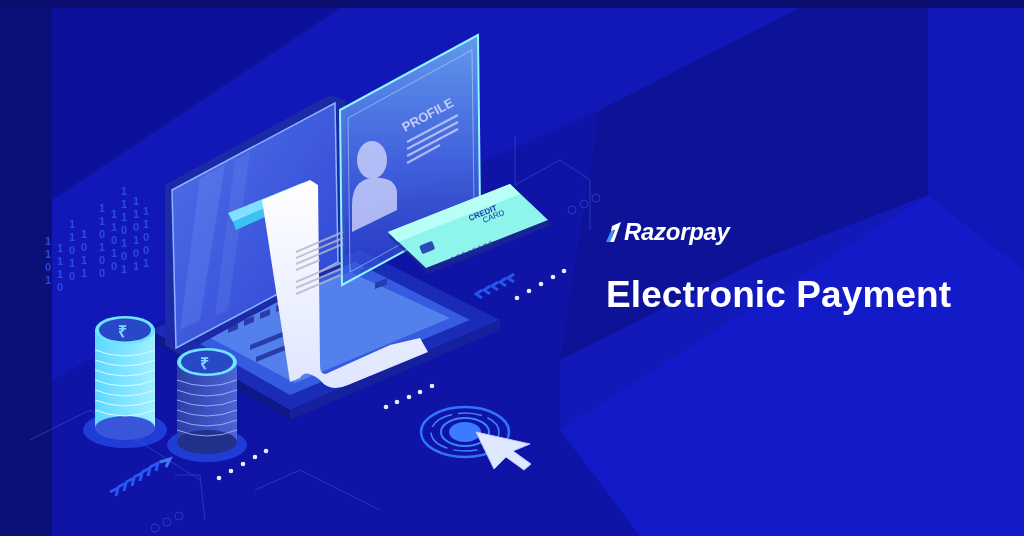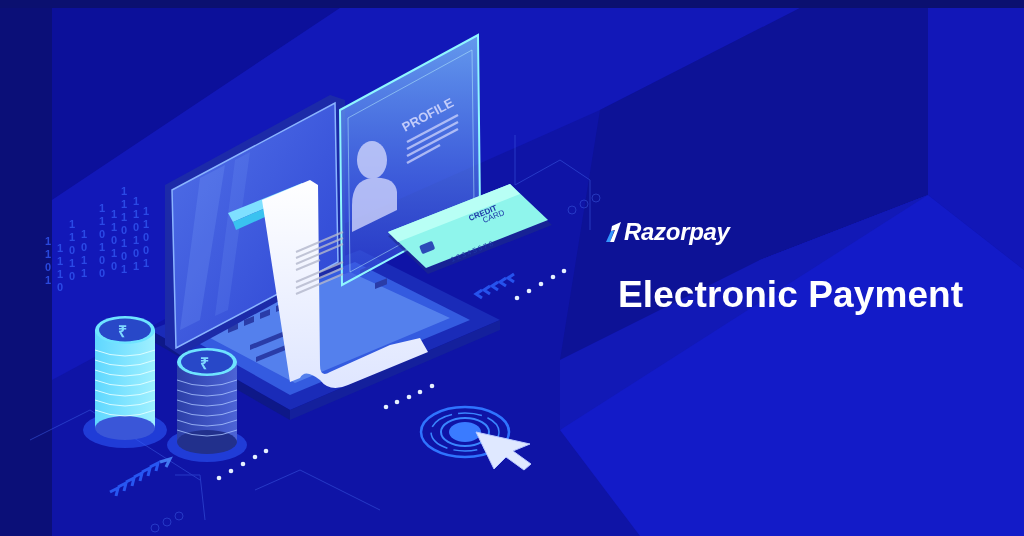--- a/index.html
+++ b/index.html
@@ -17,21 +17,20 @@
     }
     .brand-mark { width: 18px; height: 22px; display: block; }
     .brand-name {
       color: #ffffff; font-weight: bold; font-style: italic;
       font-size: 24px; letter-spacing: -0.3px; line-height: 28px;
     }
     .headline {
       position: absolute; left: 606px; top: 272px;
       color: #ffffff; font-weight: bold; font-size: 37px; line-height: 46px;
       letter-spacing: 0.1px;
-      margin-left: 12px;
     }
     .headline div { white-space: nowrap; }
     .svg-text { font-family: "Liberation Sans", sans-serif; }
   </style>
 </head>
 <body>
 
 <div class="banner">
 
   <svg class="bg-svg" viewBox="0 0 1024 536" xmlns="http://www.w3.org/2000/svg">

